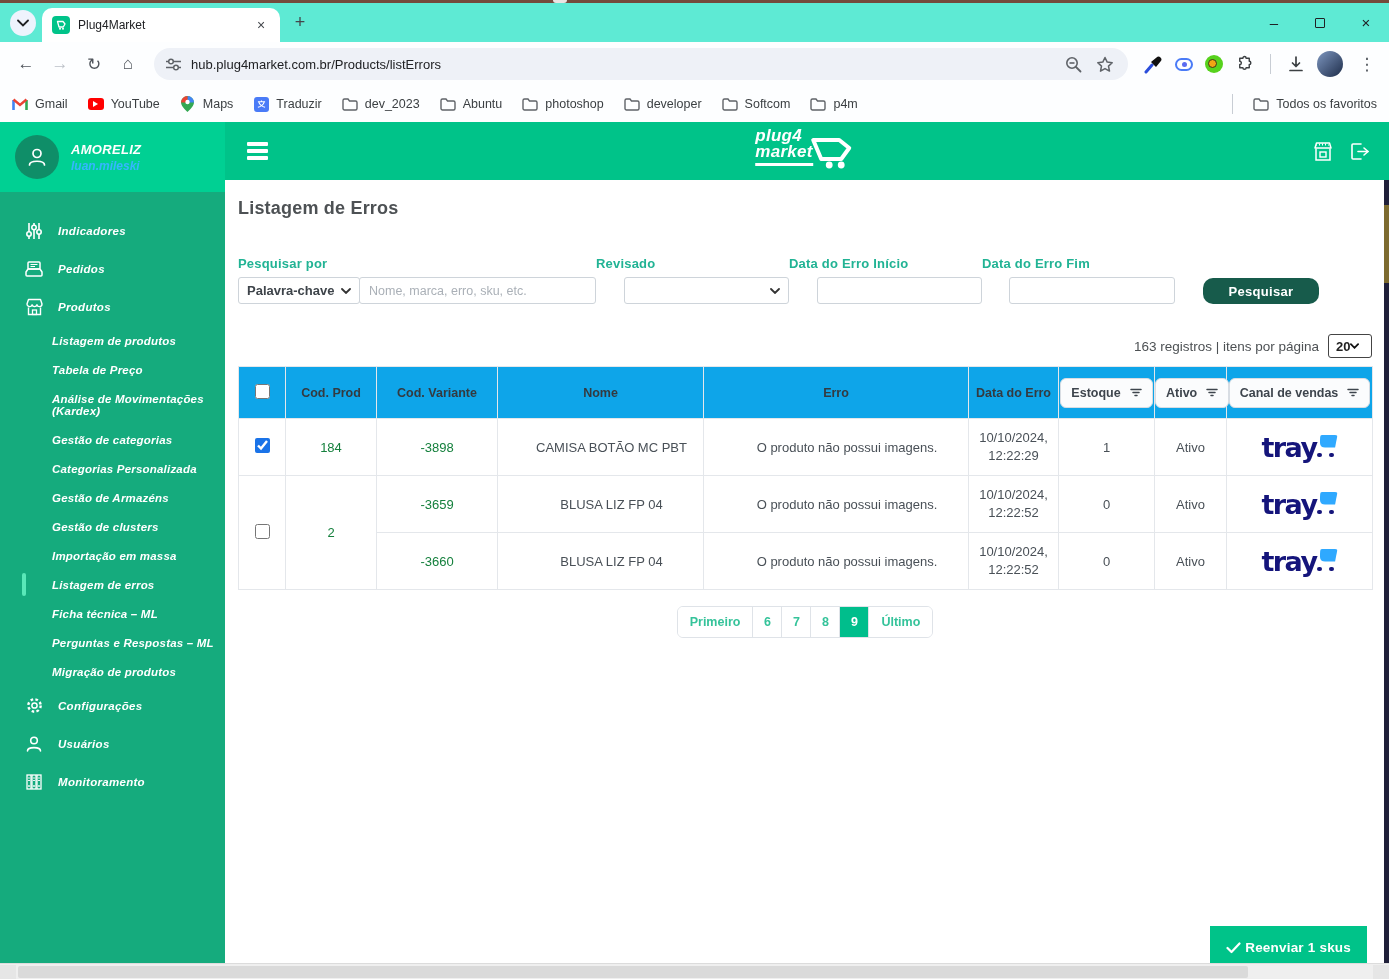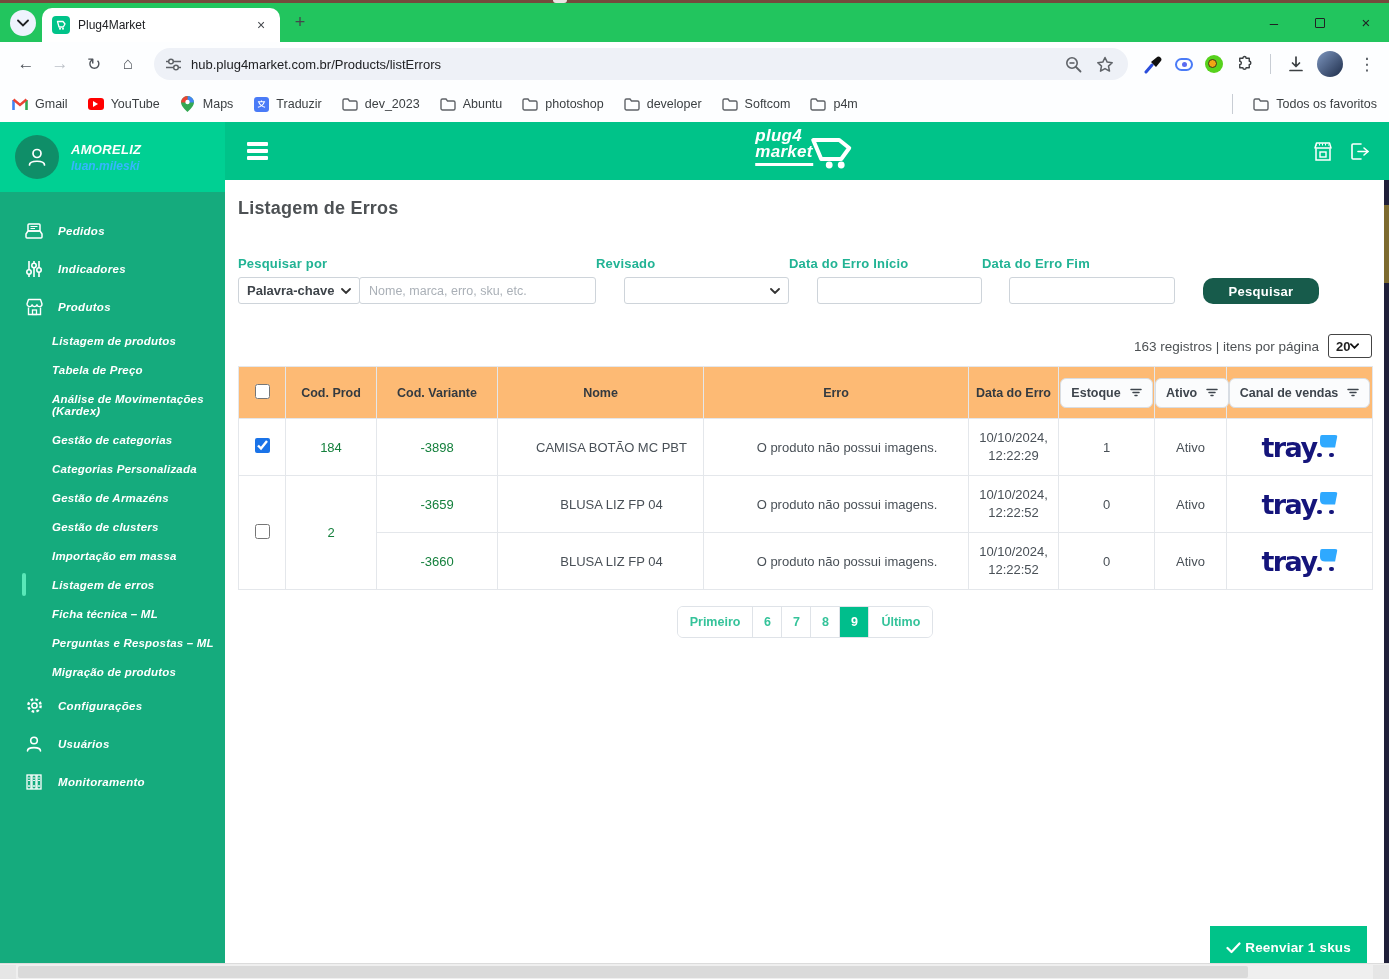--- a/index.html
+++ b/index.html
@@ -5,21 +5,21 @@
   * { margin:0; padding:0; box-sizing:border-box; }
   html,body { width:1389px; height:979px; }
   body { font-family:"Liberation Sans", sans-serif; background:#fff; overflow:hidden; }
   .screen { position:relative; width:1389px; height:979px; overflow:hidden; background:#fff; }
 
   
   .top-strip { position:relative; height:3px; background:#744a3c; }
   .top-strip .notch { position:absolute; left:553px; top:0; width:14px; height:3px; background:#fff; border-radius:0 0 3px 3px; opacity:.85; }
 
   
-  .tabstrip { height:39px; background:#22c55e; display:flex; align-items:flex-end; position:relative; }
+  .tabstrip { height:39px; background:#5eead4; display:flex; align-items:flex-end; position:relative; }
   .tab-search-btn { width:26px; height:26px; border-radius:50%; background:#eef3fd; display:flex; align-items:center; justify-content:center; margin:0 6px 6px 10px; cursor:pointer; }
   .tab-search-btn svg { display:block; }
   .tab { height:34px; width:238px; background:#fff; border-radius:10px 10px 0 0; display:flex; align-items:center; padding:0 10px; gap:8px; }
   .favicon { width:18px; height:18px; border-radius:4px; background:#00c389; display:flex; align-items:center; justify-content:center; flex:none; }
   .tab-title { font-size:12px; color:#202124; flex:1; white-space:nowrap; overflow:hidden; }
   .tab-close { font-size:14px; color:#45484d; width:18px; height:18px; line-height:18px; text-align:center; border-radius:50%; cursor:pointer; }
   .new-tab-btn { font-size:18px; color:#44474c; width:28px; height:28px; line-height:26px; text-align:center; margin:0 0 5px 6px; border-radius:50%; cursor:pointer; }
   .win-controls { position:absolute; right:0; top:0; height:39px; display:flex; align-items:center; }
   .win-btn { width:46px; height:39px; display:flex; align-items:center; justify-content:center; color:#202124; font-size:15px; cursor:pointer; }
   .win-btn .sq { width:10px; height:10px; border:1.2px solid #202124; border-radius:1px; }
@@ -94,21 +94,21 @@
   .inp-date2 { width:166px; margin-left:27px; }
   .btn-pesquisar { margin-left:28px; width:116px; height:26px; background:#175b4b; color:#fff; font-size:13px; font-weight:bold; border:none; border-radius:10px; cursor:pointer; letter-spacing:.3px; font-family:"Liberation Sans",sans-serif; }
 
   .meta-line { display:flex; justify-content:flex-end; align-items:center; margin-top:30px; width:1134px; gap:9px; }
   .meta-text { font-size:13.5px; color:#4d5154; }
   .per-page { width:44px; height:24px; border:1px solid #444; border-radius:3px; display:flex; align-items:center; justify-content:flex-start; padding:0 5px 0 7px; font-size:13px; color:#222; cursor:pointer; font-weight:bold; }
 
   
   table.errors { border-collapse:collapse; width:1134px; margin-top:8px; table-layout:fixed; }
   table.errors th, table.errors td { border:1px solid #e4e7eb; text-align:center; vertical-align:middle; }
-  table.errors th { height:52px; font-size:12.5px; color:#343a40; font-weight:bold; background:#fdba74; }
+  table.errors th { height:52px; font-size:12.5px; color:#343a40; font-weight:bold; background:#0ea5e9; }
   table.errors td { height:57px; font-size:13px; color:#495057; }
   td.cell-left, th.cell-left { text-align:left; padding-left:22px; }
   .link { color:#15803d; cursor:pointer; }
   .date-cell { font-size:12.5px; line-height:1.35; }
   input.row-chk { width:15px; height:15px; accent-color:#1a73e8; cursor:pointer; }
   .th-filter-btn { display:inline-flex; align-items:center; gap:9px; padding:7px 10px; border:1px solid #d8dde3; border-radius:6px; background:#fbfcfd; cursor:pointer; font-size:12.5px; font-weight:bold; color:#3e454d; }
 
   
   .tray { position:relative; display:inline-block; font-weight:bold; font-size:27px; color:#15157b; letter-spacing:-1.5px; line-height:1; padding-right:21px; font-family:"DejaVu Sans",sans-serif; }
   .tray-basket { position:absolute; right:0; top:1px; width:18px; height:13px; background:#2fa9ff; border-radius:2px 3px 3px 5px; clip-path:polygon(4% 0,100% 0,86% 100%,0 100%); }
@@ -330,38 +330,38 @@
             </svg>
         </span>
         <div>
           <div class="user-company">AMORELIZ</div>
           <div class="user-name">luan.mileski</div>
         </div>
       </div>
       <nav class="menu">
         <div class="m-item">
           <span class="ic">
-              <svg width="20" height="18" viewBox="0 0 20 18">
-                <rect x="4" y="2" width="12" height="7" rx="1" fill="none" stroke="#fff" stroke-width="1.5"></rect>
-                <path d="M6.5 4.5 H13.5 M6.5 6.5 H11" stroke="#fff" stroke-width="1.2"></path>
-                <path d="M2 12 l2 -3 h12 l2 3 v3 a1 1 0 0 1 -1 1 H3 a1 1 0 0 1 -1 -1 Z" fill="none" stroke="#fff" stroke-width="1.5" stroke-linejoin="round"></path>
-              </svg>
-            </span>
-          <span>Pedidos</span>
-        </div>
-        <div class="m-item">
-          <span class="ic">
               <svg width="18" height="18" viewBox="0 0 18 18">
                 <path d="M4 1 V17 M9 1 V17 M14 1 V17" stroke="#fff" stroke-width="1.6"></path>
                 <circle cx="4" cy="12" r="2.2" fill="#15ab7d" stroke="#fff" stroke-width="1.6"></circle>
                 <circle cx="9" cy="5.5" r="2.2" fill="#15ab7d" stroke="#fff" stroke-width="1.6"></circle>
                 <circle cx="14" cy="10" r="2.2" fill="#15ab7d" stroke="#fff" stroke-width="1.6"></circle>
               </svg>
             </span>
           <span>Indicadores</span>
+        </div>
+        <div class="m-item">
+          <span class="ic">
+              <svg width="20" height="18" viewBox="0 0 20 18">
+                <rect x="4" y="2" width="12" height="7" rx="1" fill="none" stroke="#fff" stroke-width="1.5"></rect>
+                <path d="M6.5 4.5 H13.5 M6.5 6.5 H11" stroke="#fff" stroke-width="1.2"></path>
+                <path d="M2 12 l2 -3 h12 l2 3 v3 a1 1 0 0 1 -1 1 H3 a1 1 0 0 1 -1 -1 Z" fill="none" stroke="#fff" stroke-width="1.5" stroke-linejoin="round"></path>
+              </svg>
+            </span>
+          <span>Pedidos</span>
         </div>
         <div class="m-item">
           <span class="ic">
               <svg width="19" height="18" viewBox="0 0 19 18">
                 <path d="M2 6 L3.5 1.5 h12 L17 6 c0 1.5 -1.2 2.6 -2.6 2.6 c-1.2 0 -2.2 -.8 -2.4 -1.8 c-.3 1 -1.3 1.8 -2.5 1.8 s-2.2 -.8 -2.5 -1.8 c-.2 1 -1.2 1.8 -2.4 1.8 C3.2 8.6 2 7.5 2 6 Z" fill="none" stroke="#fff" stroke-width="1.4" stroke-linejoin="round"></path>
                 <path d="M3.5 9.5 V16.5 H15.5 V9.5" fill="none" stroke="#fff" stroke-width="1.4"></path>
                 <rect x="7.5" y="12" width="4" height="4.5" fill="none" stroke="#fff" stroke-width="1.3"></rect>
               </svg>
             </span>
           <span>Produtos</span>

